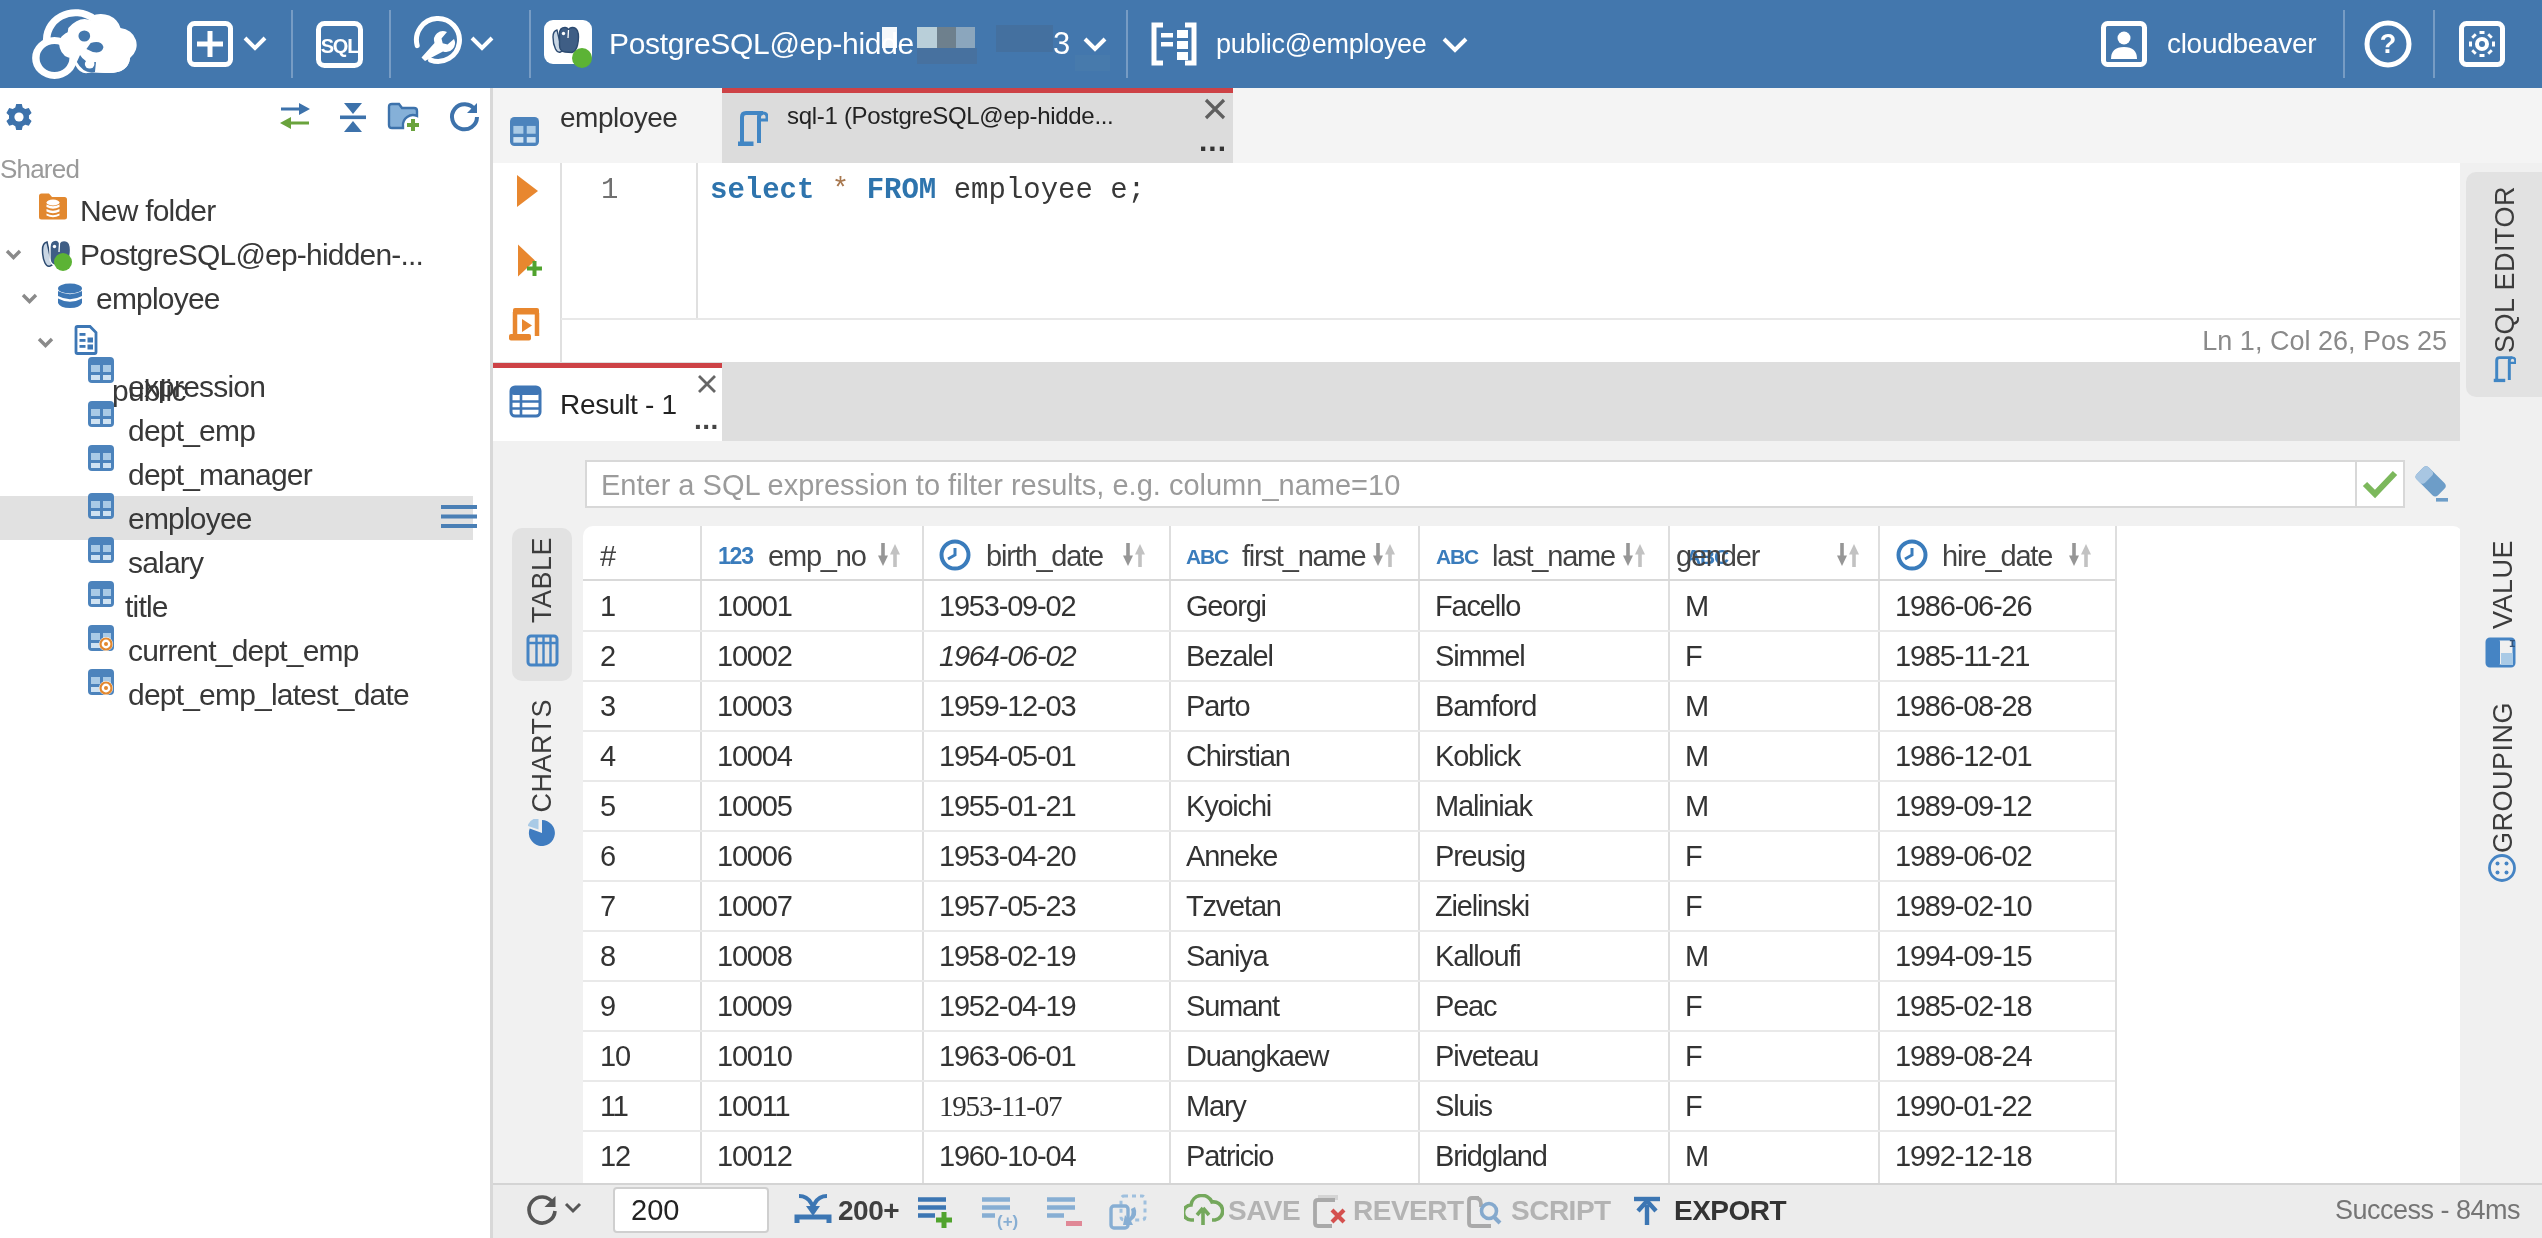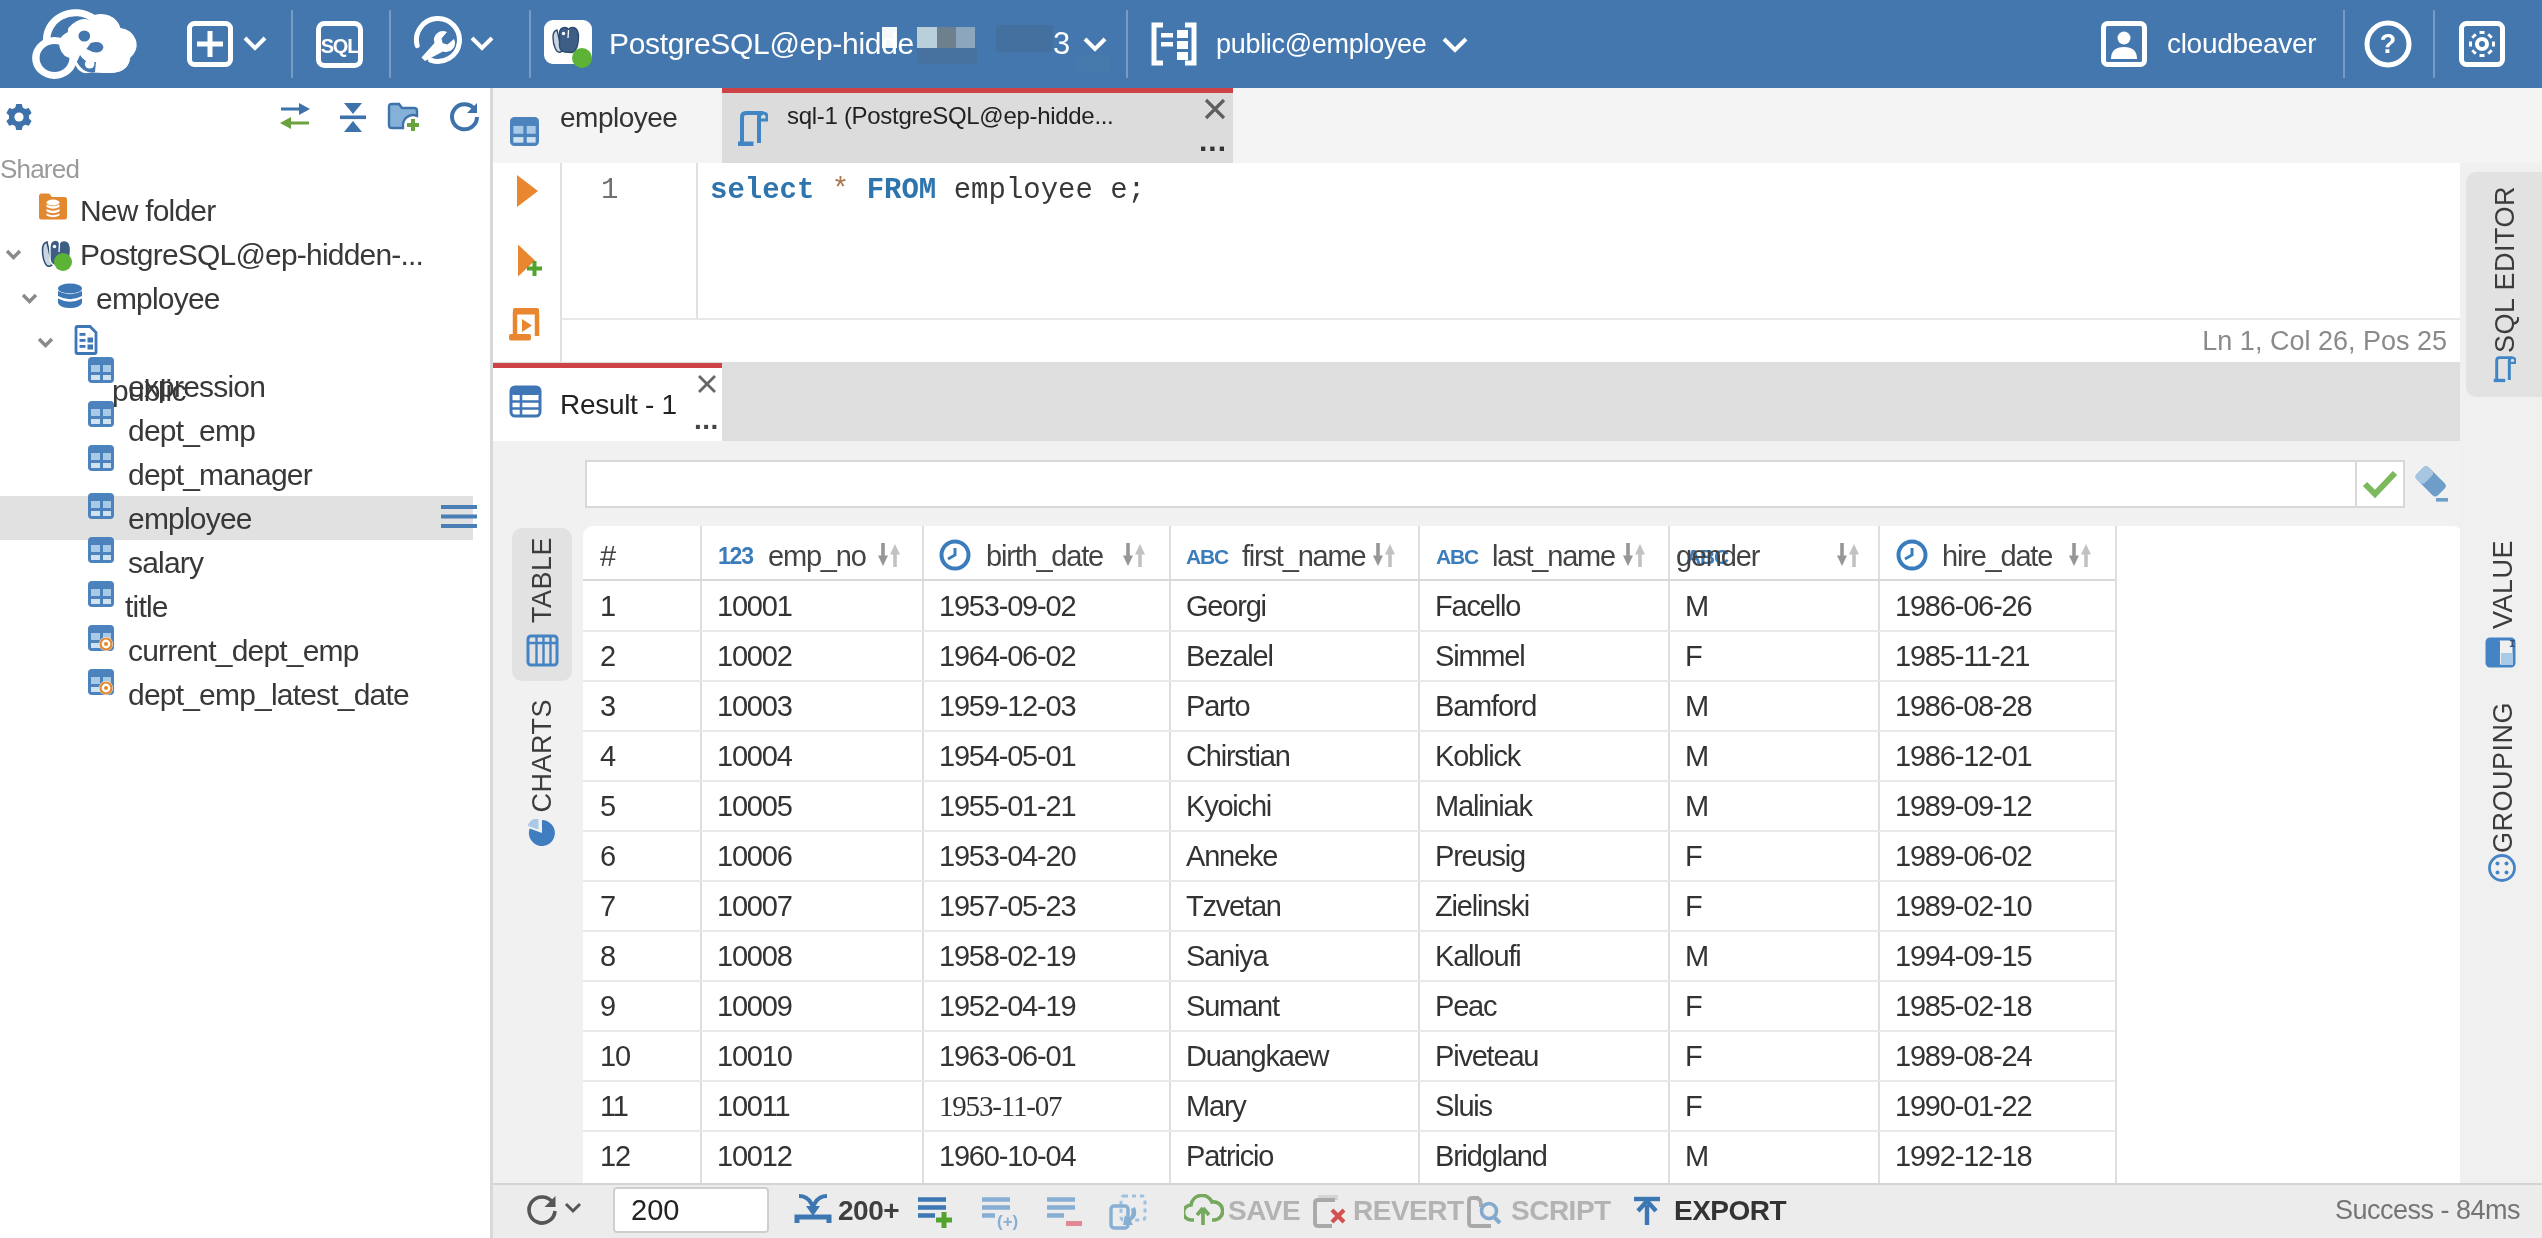--- a/index.html
+++ b/index.html
@@ -341,20 +341,21 @@
     <path d="M 2 16.5 H 31 M 2 23.5 H 31 M 12 10 V 31" stroke="#3f76b5" stroke-width="2.6" fill="none"></path>
   </svg>
   <div class="abs" style="left:560px; top:389px; font-size:28px; color:#222; font-weight:500; letter-spacing:-0.3px;">Result - 1</div>
   <svg class="abs" style="left:697px; top:374px;" width="20" height="20" viewBox="0 0 20 20">
     <path d="M 2 2 L 18 18 M 18 2 L 2 18" stroke="#666" stroke-width="2.8"></path>
   </svg>
   <div class="abs" style="left:694px; top:404px; font-size:28px; color:#444; font-weight:bold; letter-spacing:0.5px;">...</div>
 
   <div id="respane"></div>
   <div class="abs" style="left:585px; top:460px; width:1820px; height:48px; background:#fff; border:2px solid #d8d8d8;"></div>
+  <div class="abs" style="left:601px; top:469px; font-size:29px; color:#9b9b9b;">Enter a SQL expression to filter results, e.g. column_name=10</div>
   <div class="abs" style="left:2355px; top:462px; width:2px; height:44px; background:#d8d8d8;"></div>
   <svg class="abs" style="left:2362px; top:469px;" width="36" height="30" viewBox="0 0 36 30">
     <path d="M 3 15 L 13 25 L 33 4" fill="none" stroke="#7cb85c" stroke-width="6"></path>
   </svg>
   <svg class="abs" style="left:2412px; top:466px;" width="38" height="38" viewBox="0 0 38 38">
     <g transform="rotate(45 19 15)">
       <rect x="4" y="7" width="30" height="17" rx="4" fill="#6d9dc8"></rect>
       <rect x="4" y="7" width="12" height="17" rx="4" fill="#a8c6e2"></rect>
     </g>
     <rect x="24" y="32" width="12" height="3.6" fill="#6d9dc8"></rect>
@@ -431,21 +432,21 @@
 
   <div class="cell" style="left:600px; top:590px;">1</div>
     <div class="cell" style="left:717px; top:590px;">10001</div>
     <div class="cell" style="left:939px; top:590px;">1953-09-02</div>
     <div class="cell" style="left:1186px; top:590px;">Georgi</div>
     <div class="cell" style="left:1435px; top:590px;">Facello</div>
     <div class="cell" style="left:1685px; top:590px;">M</div>
     <div class="cell" style="left:1895px; top:590px;">1986-06-26</div>
   <div class="cell" style="left:600px; top:640px;">2</div>
     <div class="cell" style="left:717px; top:640px;">10002</div>
-    <div class="cell" style="left:939px; top:640px;">1964-06-02</div>
+    <div class="cell" style="left:939px; top:640px;font-style:italic;">1964-06-02</div>
     <div class="cell" style="left:1186px; top:640px;">Bezalel</div>
     <div class="cell" style="left:1435px; top:640px;">Simmel</div>
     <div class="cell" style="left:1685px; top:640px;">F</div>
     <div class="cell" style="left:1895px; top:640px;">1985-11-21</div>
   <div class="cell" style="left:600px; top:690px;">3</div>
     <div class="cell" style="left:717px; top:690px;">10003</div>
     <div class="cell" style="left:939px; top:690px;">1959-12-03</div>
     <div class="cell" style="left:1186px; top:690px;">Parto</div>
     <div class="cell" style="left:1435px; top:690px;">Bamford</div>
     <div class="cell" style="left:1685px; top:690px;">M</div>

